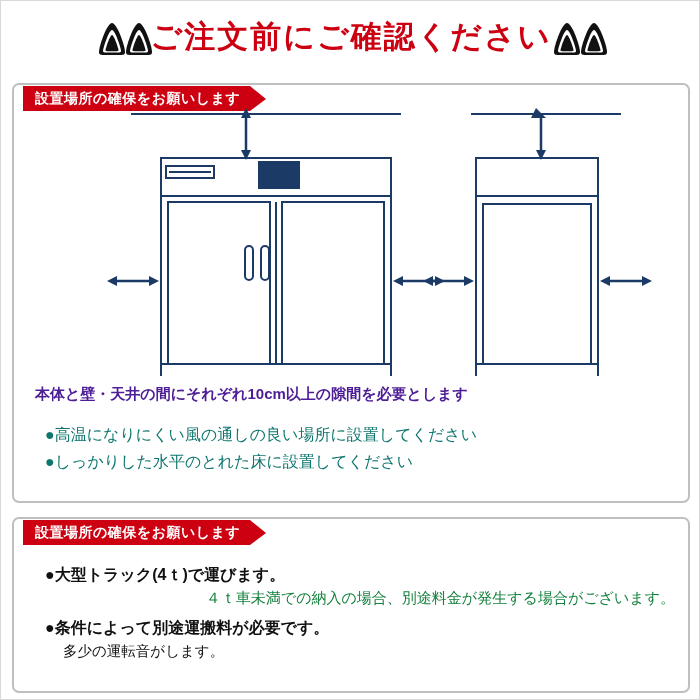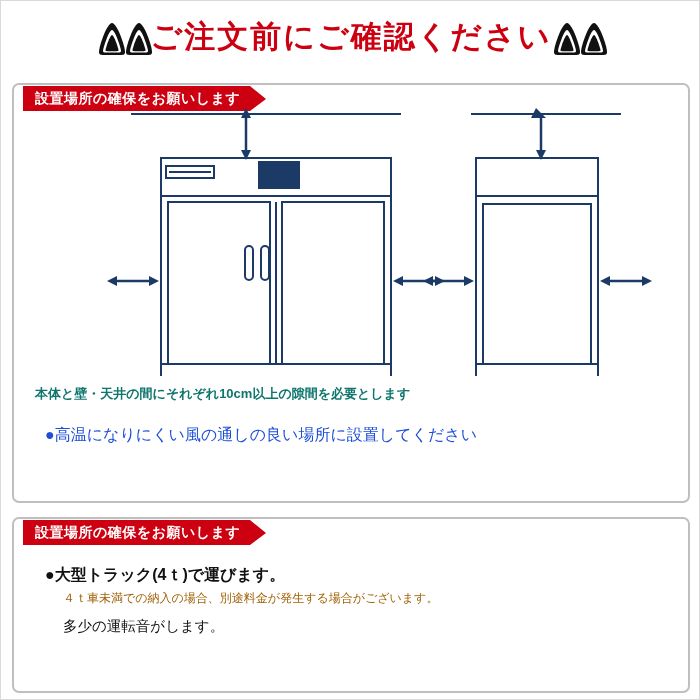--- a/index.html
+++ b/index.html
@@ -96,60 +96,61 @@
     height: 270px;
   }
   .diagram svg { display:block; }
 
   
   .note-red {
     position: absolute;
     left: 34px;
     top: 384px;
     width: 640px;
-    font-size: 13px;
+    font-size: 15px;
     font-weight: bold;
-    color: #0f766e;
+    color: #4c1d95;
     white-space: nowrap;
   }
   .bullet-list {
     position: absolute;
     left: 44px;
     top: 420px;
     width: 630px;
   }
   .bullet-line {
     font-size: 16px;
-    color: #1d4ed8;
+    color: #0f766e;
     line-height: 27px;
     white-space: nowrap;
   }
 
   
   .route-list {
     position: absolute;
     left: 44px;
     top: 546px;
     width: 630px;
     margin-top: 15px;
   }
   .route-line {
     font-size: 16px;
     color: #111111;
     line-height: 25px;
     font-weight: bold;
     white-space: nowrap;
   }
   .route-sub {
-    font-size: 12px;
-    color: #a16207;
+    font-size: 15px;
+    color: #15803d;
     line-height: 22px;
     font-weight: normal;
     padding-left: 18px;
     white-space: nowrap;
+    text-align: right;
   }
   .route-sub2 {
     font-size: 14.5px;
     color: #111111;
     line-height: 22px;
     font-weight: normal;
     padding-left: 18px;
   }
   .gap6 { height: 6px; }
 </style>
@@ -273,25 +274,27 @@
           <polygon points="631,175 621,170 621,180" fill="#1b3a66" stroke="none"></polygon>
         </g>
       </g>
     </svg>
   </div>
 
   <div class="note-red">本体と壁・天井の間にそれぞれ10cm以上の隙間を必要とします</div>
 
   <div class="bullet-list">
     <div class="bullet-line">●高温になりにくい風の通しの良い場所に設置してください</div>
+    <div class="bullet-line">●しっかりした水平のとれた床に設置してください</div>
   </div>
 
   <div class="panel" id="panel-route"></div>
   <div class="ribbon" id="ribbon-route">設置場所の確保をお願いします</div>
 
   <div class="route-list">
     <div class="route-line">●大型トラック(4ｔ)で運びます。</div>
     <div class="route-sub">４ｔ車未満での納入の場合、別途料金が発生する場合がございます。</div>
     <div class="gap6"></div>
+    <div class="route-line">●条件によって別途運搬料が必要です。</div>
     <div class="route-sub2">多少の運転音がします。</div>
   </div>
 
 </div>
 
 </body></html>

